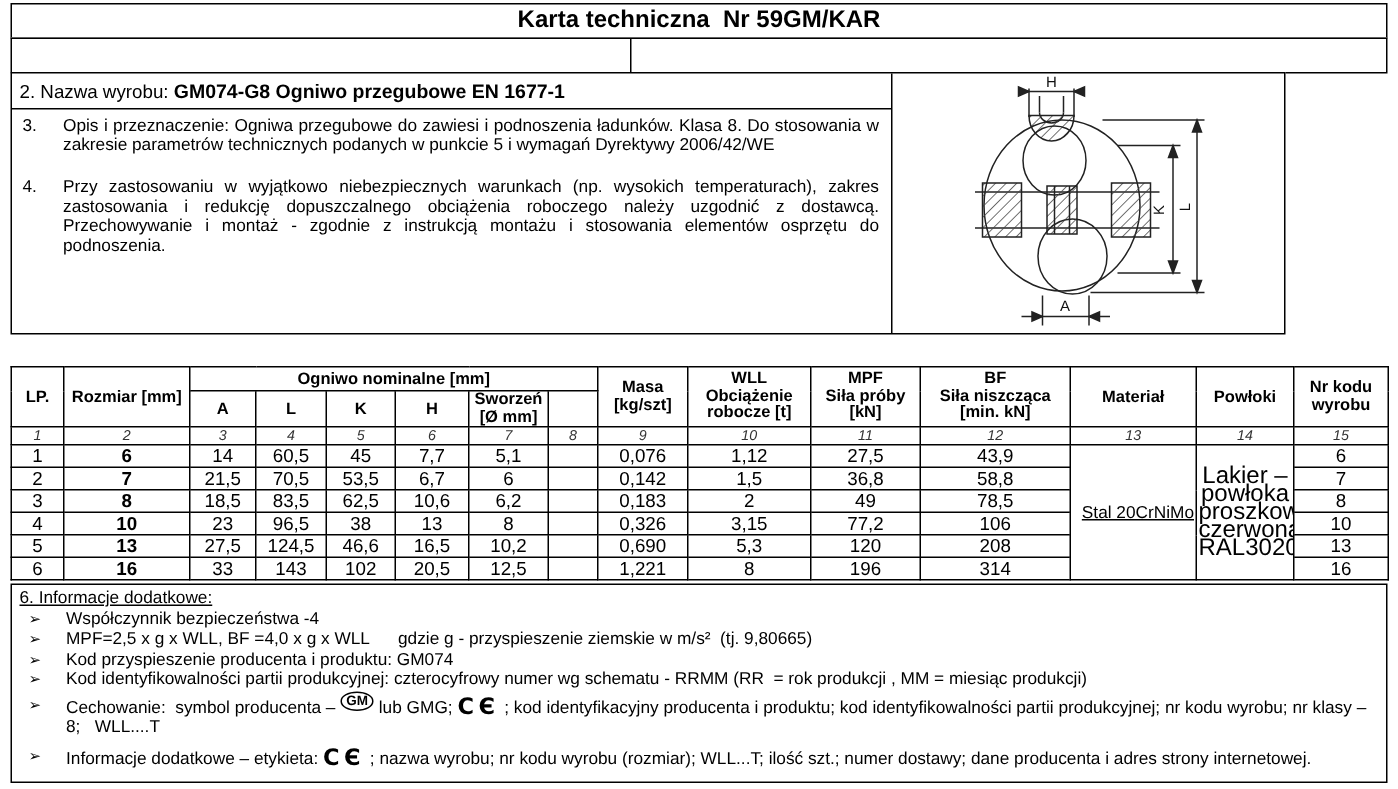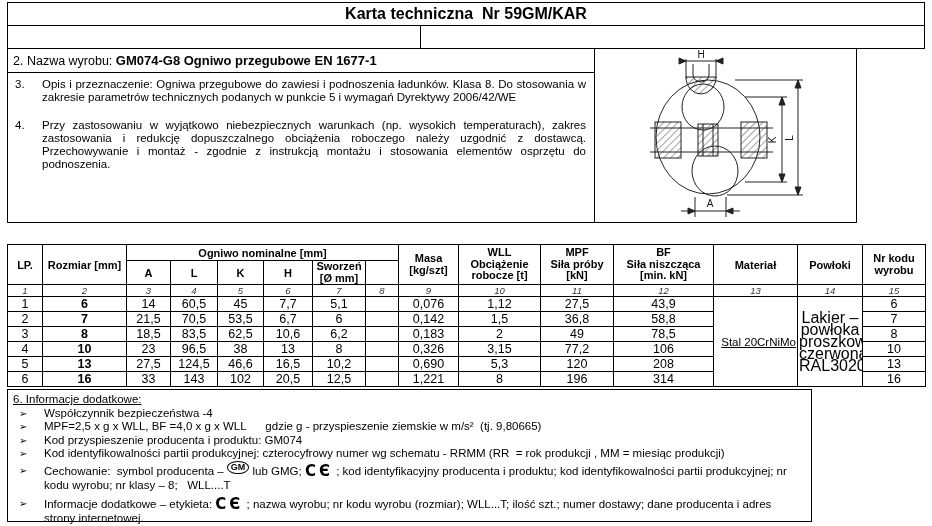--- a/index.html
+++ b/index.html
@@ -37,21 +37,21 @@
   .pre{white-space:pre-line;line-height:11.5px;}
   tr.h1 th{height:15px;}
   tr.h2 th{height:21px;}
   tr.nums td{height:10px;font-size:9.5px;font-style:italic;color:#333;font-weight:normal;}
   #params-table tbody td{height:14px;font-size:12.5px;}
   #params-table tbody td.bold{font-weight:bold;}
   #params-table td.mat{font-size:11.5px;text-decoration:underline;text-align:right;}
   #params-table td.coat{font-size:16px;line-height:12px;white-space:pre-line;}
 
   
-  #s6-box{left:7px;top:389px;width:805px;height:133px;font-size:11.5px;line-height:13.5px;
+  #s6-box{left:7px;top:389px;width:918px;height:133px;font-size:11.5px;line-height:13.5px;
           padding:3px 6px 0 5px;}
   .s6-title{text-decoration:underline;}
   .bullet{display:flex;align-items:flex-start;}
   .b-mark{flex:none;width:25px;padding-left:6px;font-size:10px;}
   .b-text{flex:1;white-space:pre-wrap;}
   .b5{margin-top:3px;}
   .b6{margin-top:5px;}
   .gm{display:inline-block;border:1px solid #000;border-radius:50%;font-size:9px;font-weight:bold;
       padding:0 3px;line-height:11px;position:relative;top:-5px;}
   .ce{font-family:"DejaVu Sans",sans-serif;font-weight:bold;font-size:15px;letter-spacing:3px;

